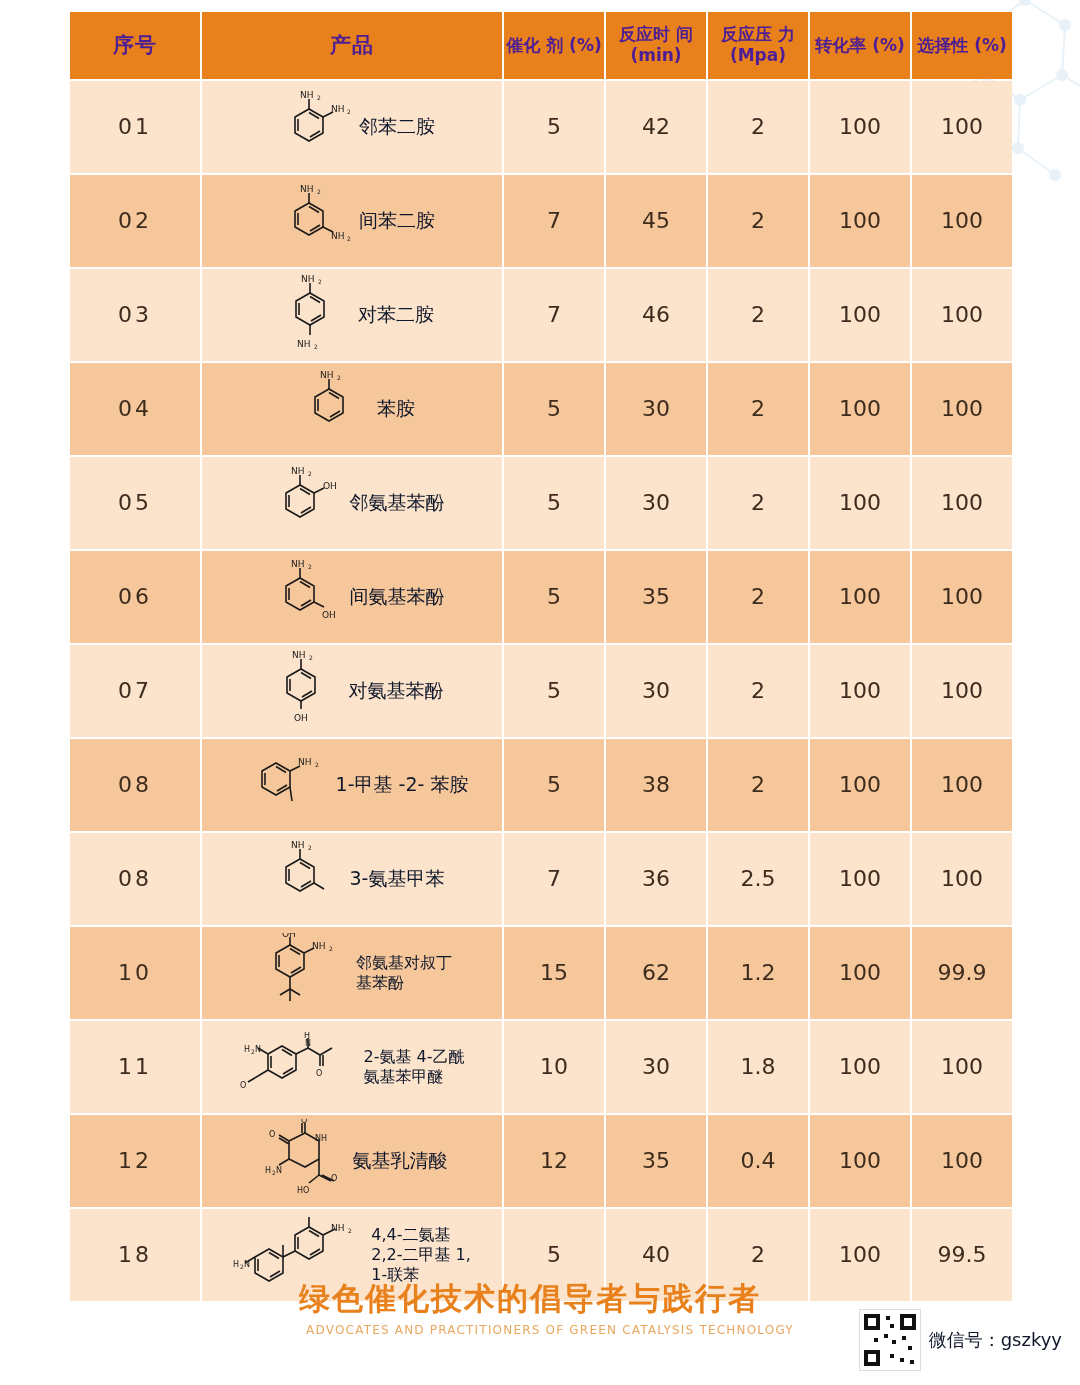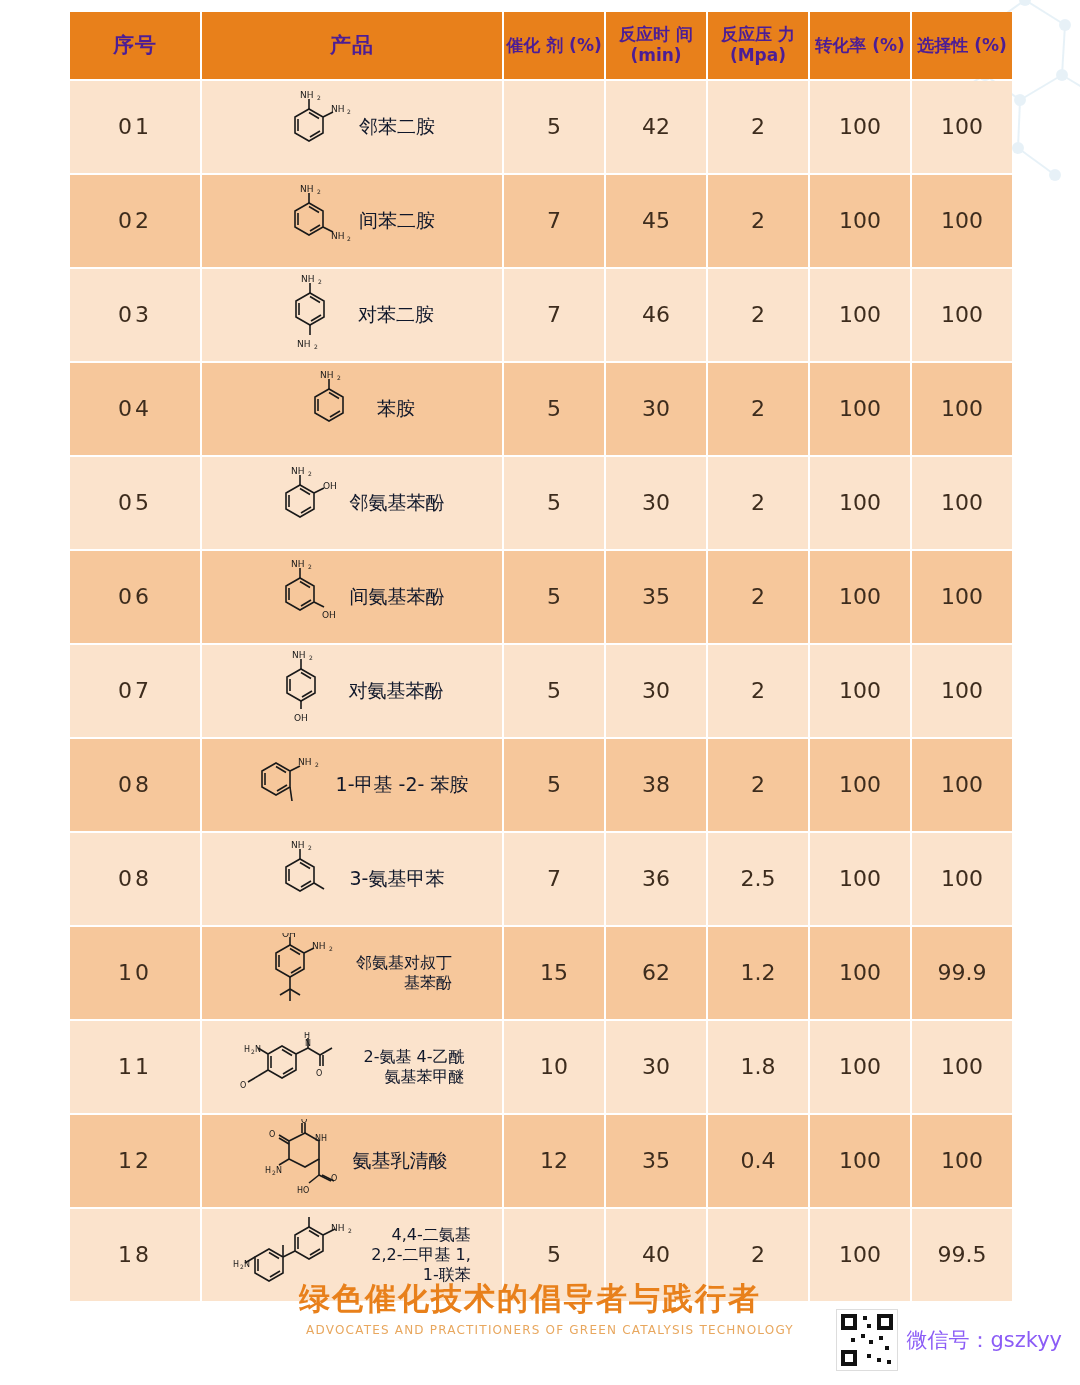--- a/index.html
+++ b/index.html
@@ -86,21 +86,21 @@
     flex: 0 0 auto;
     display: block;
   }
   .pname {
     font-size: 19px;
     color: #0f172a;
     text-align: left;
     line-height: 1.25;
     white-space: pre-line;
   }
-  .pname.sm { font-size: 16px; text-align: right; }
+  .pname.sm { font-size: 16px; }
 
   
   .footer {
     position: absolute;
     left: 0;
     top: 1278px;
     width: 1060px;
     text-align: center;
   }
   .slogan-cn {
@@ -132,22 +132,22 @@
     background: #ffffff;
     border: 1px solid #ddd;
     position: relative;
     overflow: hidden;
   }
   .qr .blk {
     position: absolute;
     background: #111;
   }
   .wechat-label {
-    font-size: 21px;
-    color: #8b5cf6;
+    font-size: 18px;
+    color: #0f172a;
   }
 </style>
 </head>
 <body>
 
 <svg class="watermark" viewBox="0 0 260 260">
   <g stroke="#BBD9EA" stroke-width="2" fill="none">
     <line x1="175" y1="20" x2="215" y2="45"></line>
     <line x1="215" y1="45" x2="212" y2="95"></line>
     <line x1="212" y1="95" x2="170" y2="120"></line>

